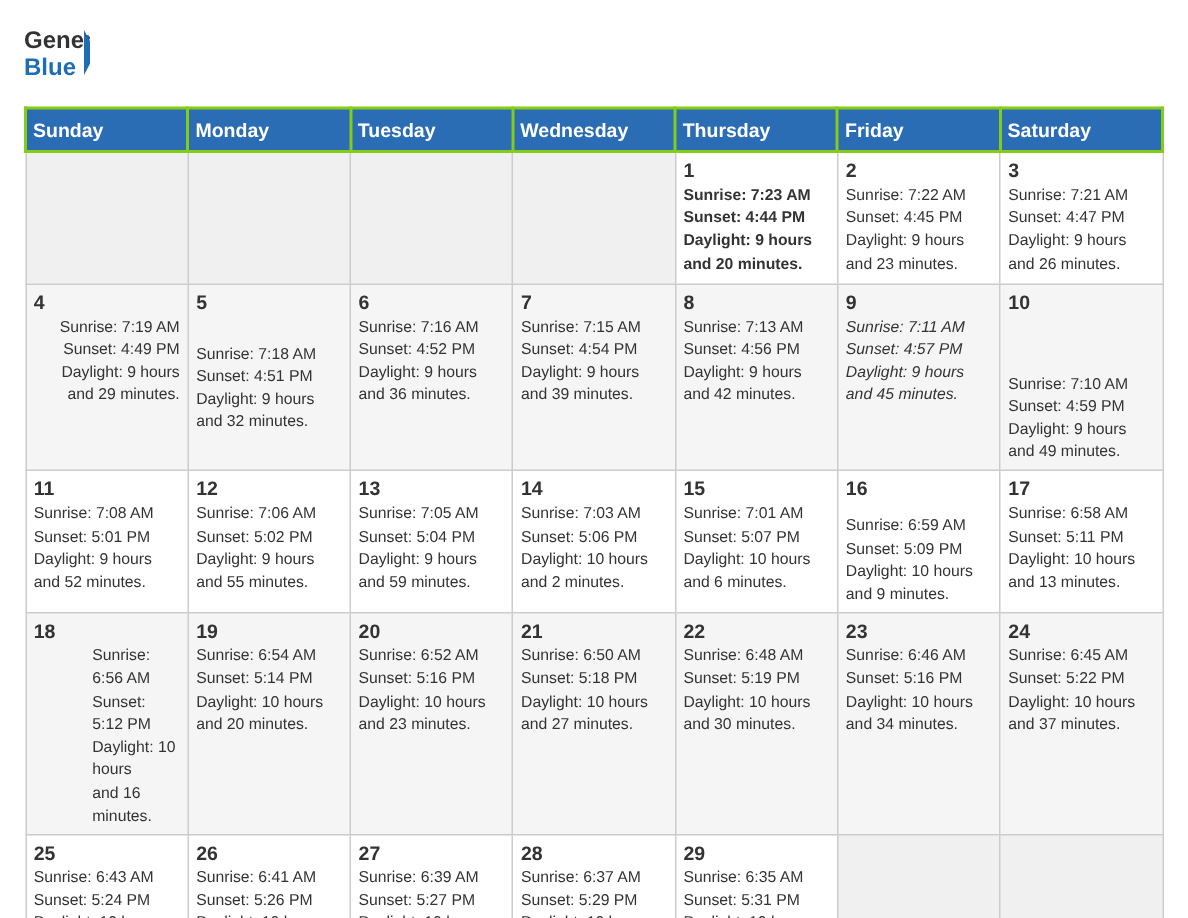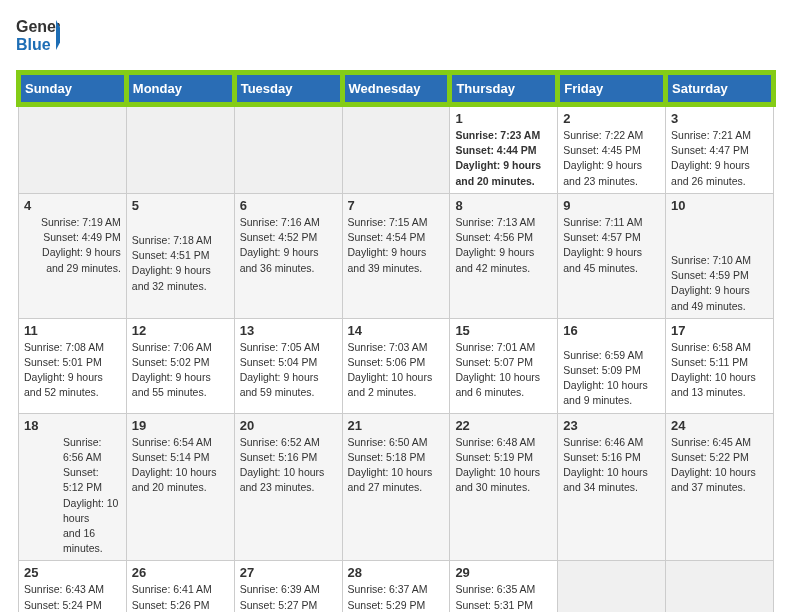--- a/index.html
+++ b/index.html
@@ -38,21 +38,21 @@
       width: 100%;
       border-collapse: collapse;
     }
     thead tr th {
       background: #2a6db5;
       color: #fff;
       font-size: 13px;
       font-weight: bold;
       padding: 6px 4px;
       text-align: left;
-      border: 5px solid #84cc16;
+      border: 2px solid #84cc16;
     }
     tbody tr td {
       vertical-align: top;
       border: 1px solid #ccc;
       padding: 4px 5px;
       font-size: 11px;
       color: #333;
       width: calc(100% / 7);
       min-height: 80px;
       height: 88px;
@@ -171,21 +171,21 @@
         </td>
         <td>
           <span class="day-number">8</span>
           <div class="day-info" style="white-space: pre-line;">Sunrise: 7:13 AM
 Sunset: 4:56 PM
 Daylight: 9 hours
 and 42 minutes.</div>
         </td>
         <td>
           <span class="day-number">9</span>
-          <div class="day-info" style="white-space: pre-line;">Sunrise: 7:11 AM
+          <div class="day-info" style="white-space: pre-line; font-style: italic;">Sunrise: 7:11 AM
 Sunset: 4:57 PM
 Daylight: 9 hours
 and 45 minutes.</div>
         </td>
         <td>
           <span class="day-number">10</span>
           <div class="day-info" style="white-space: pre-line; margin-top: 40px;">Sunrise: 7:10 AM
 Sunset: 4:59 PM
 Daylight: 9 hours
 and 49 minutes.</div>

